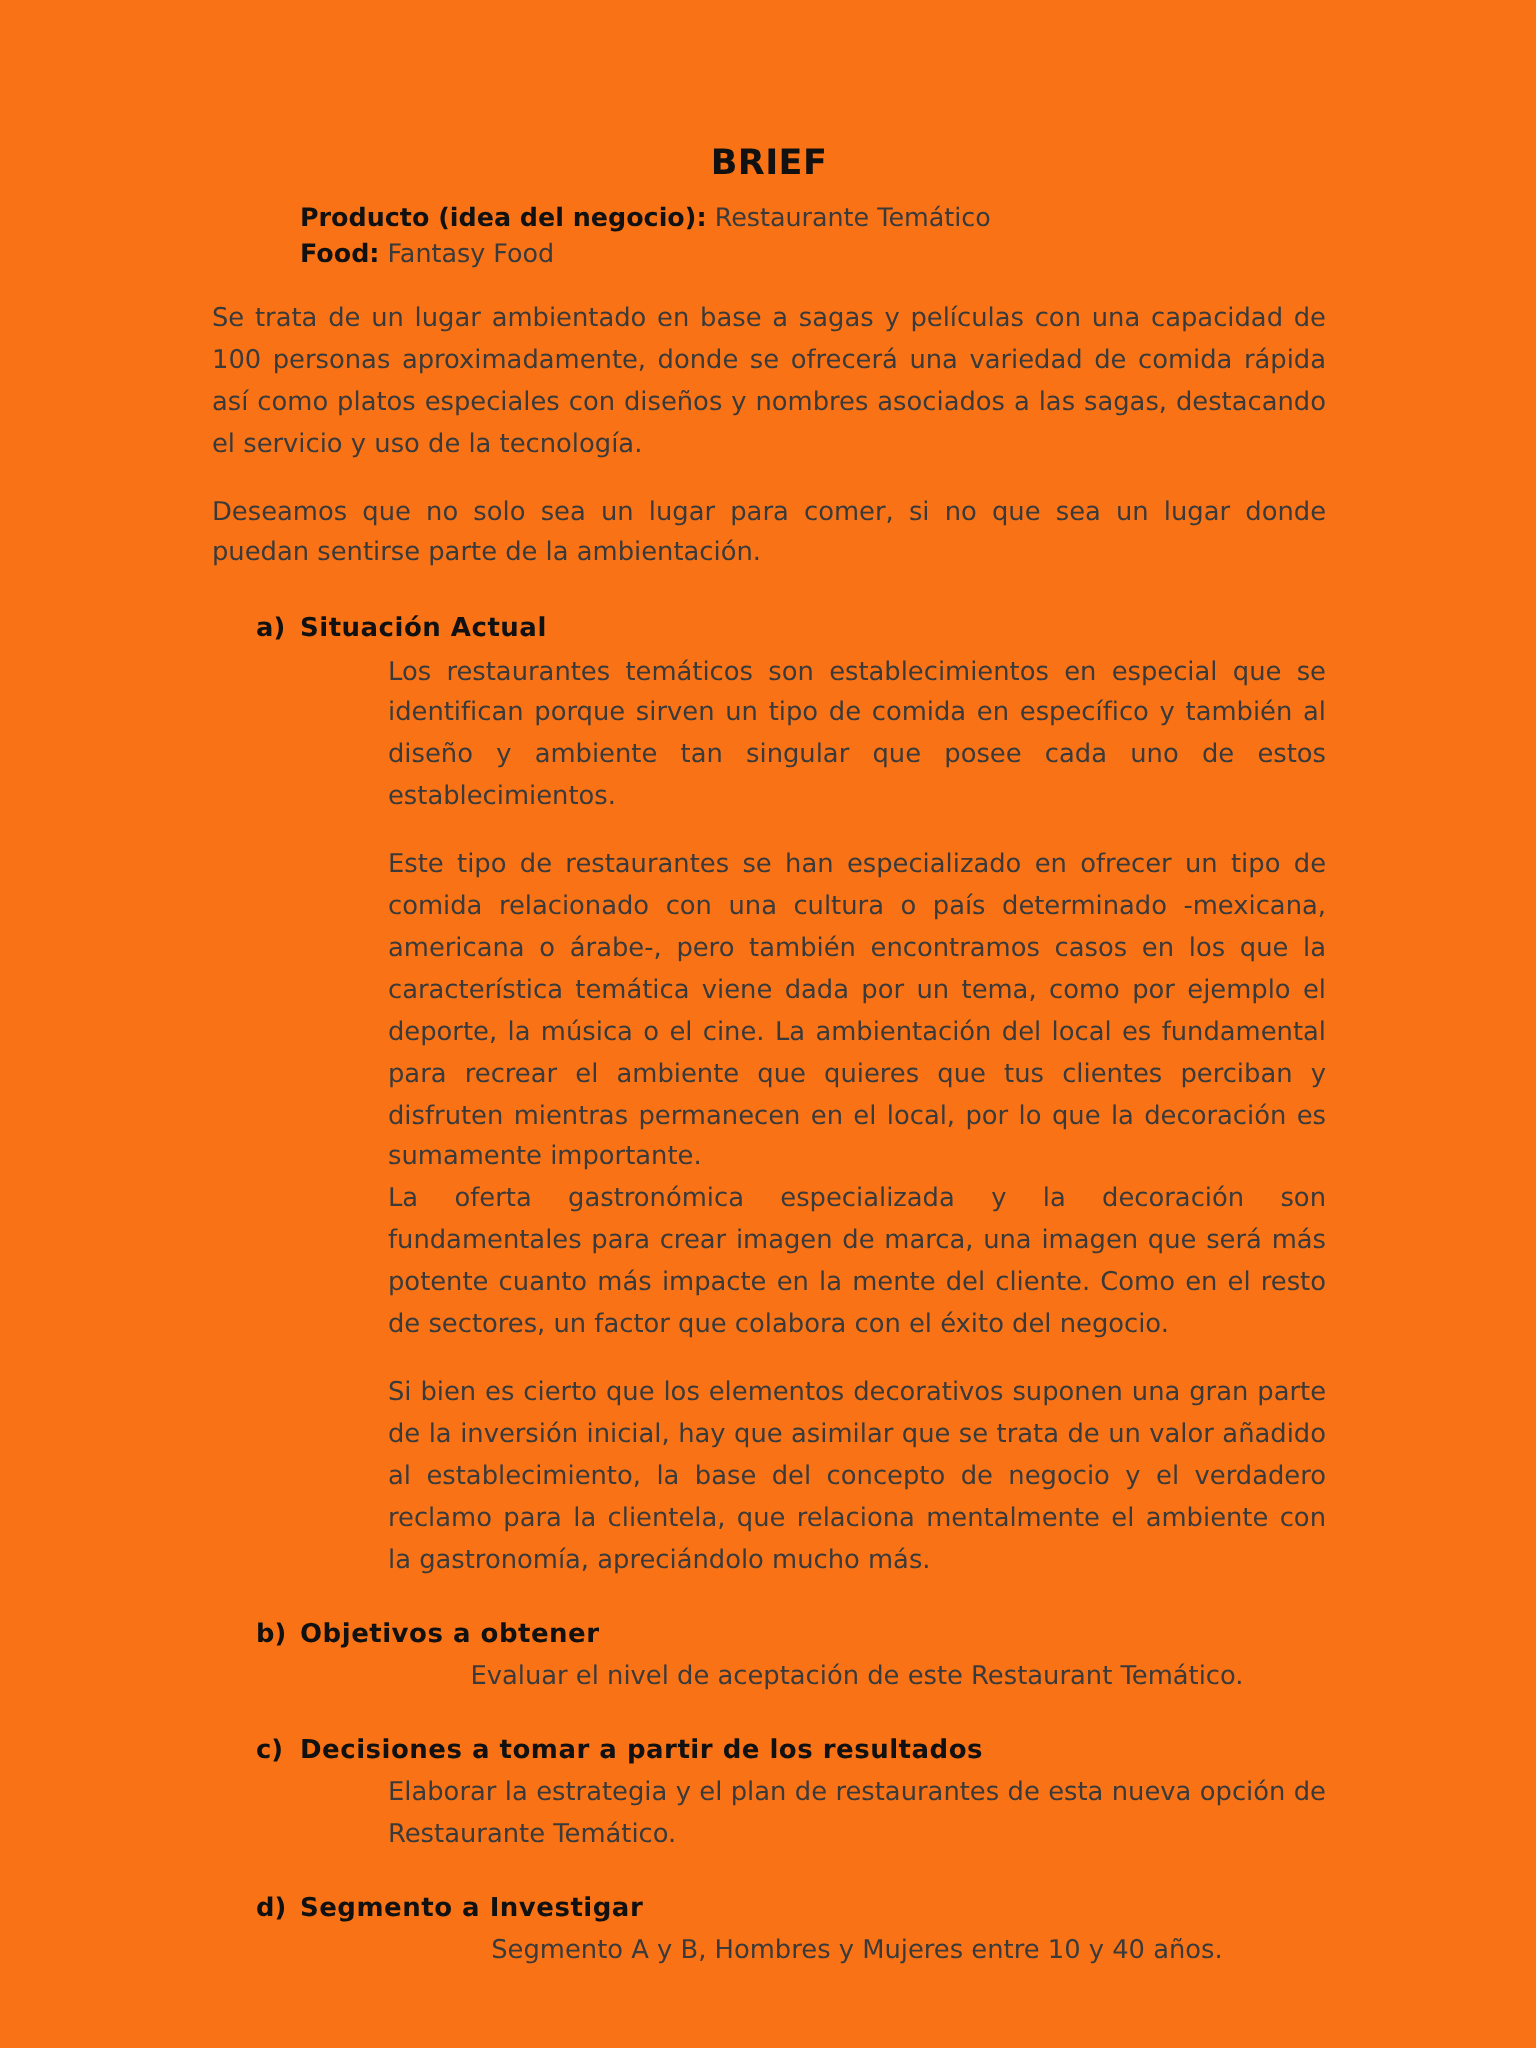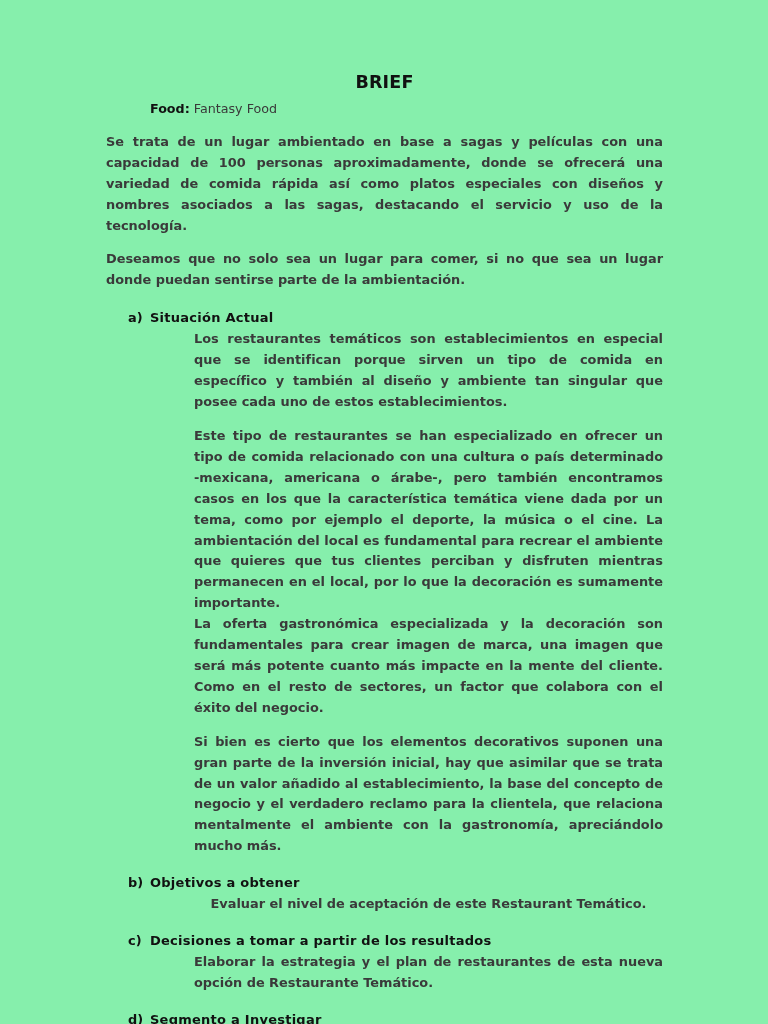--- a/index.html
+++ b/index.html
@@ -14,21 +14,21 @@
     overflow: hidden;
     font-family: "DejaVu Sans", "Liberation Sans", sans-serif;
     color: #3a3a3a;
     -webkit-font-smoothing: antialiased;
   }
 
   .page {
     position: relative;
     width: 768px;
     height: 1024px;
-    background: #86efac;
+    background: #f97316;
     box-sizing: border-box;
   }
 
   .content {
     position: absolute;
     left: 106px;
     top: 72px;
     width: 557px;
   }
 
@@ -58,21 +58,20 @@
     color: #3a3a3a;
   }
 
   p.para {
     margin: 0 0 13px 0;
     font-size: 12.9px;
     line-height: 1.62;
     text-align: justify;
     text-justify: inter-word;
     color: #3a3a3a;
-    font-weight: bold;
   }
   p.para:last-child {
     margin-bottom: 0;
   }
 
   .sections {
     margin-top: 17px;
   }
 
   .section {
@@ -118,20 +117,24 @@
 </head>
 <body>
 
 <div class="page">
   <div class="content">
 
     <h1 class="doc-title">BRIEF</h1>
 
     <div class="meta-block">
       <div class="meta-line">
+        <span class="meta-label">Producto (idea del negocio):</span>
+        <span class="meta-value">Restaurante Temático</span>
+      </div>
+      <div class="meta-line">
         <span class="meta-label">Food:</span>
         <span class="meta-value">Fantasy Food</span>
       </div>
     </div>
 
     <div class="intro">
       <p class="para">Se trata de un lugar ambientado en base a sagas y películas con una capacidad de 100 personas aproximadamente, donde se ofrecerá una variedad de comida rápida así como platos especiales con diseños y nombres asociados a las sagas, destacando el servicio y uso de la tecnología.</p>
       <p class="para">Deseamos que no solo sea un lugar para comer, si no que sea un lugar donde puedan sentirse parte de la ambientación.</p>
     </div>
 

